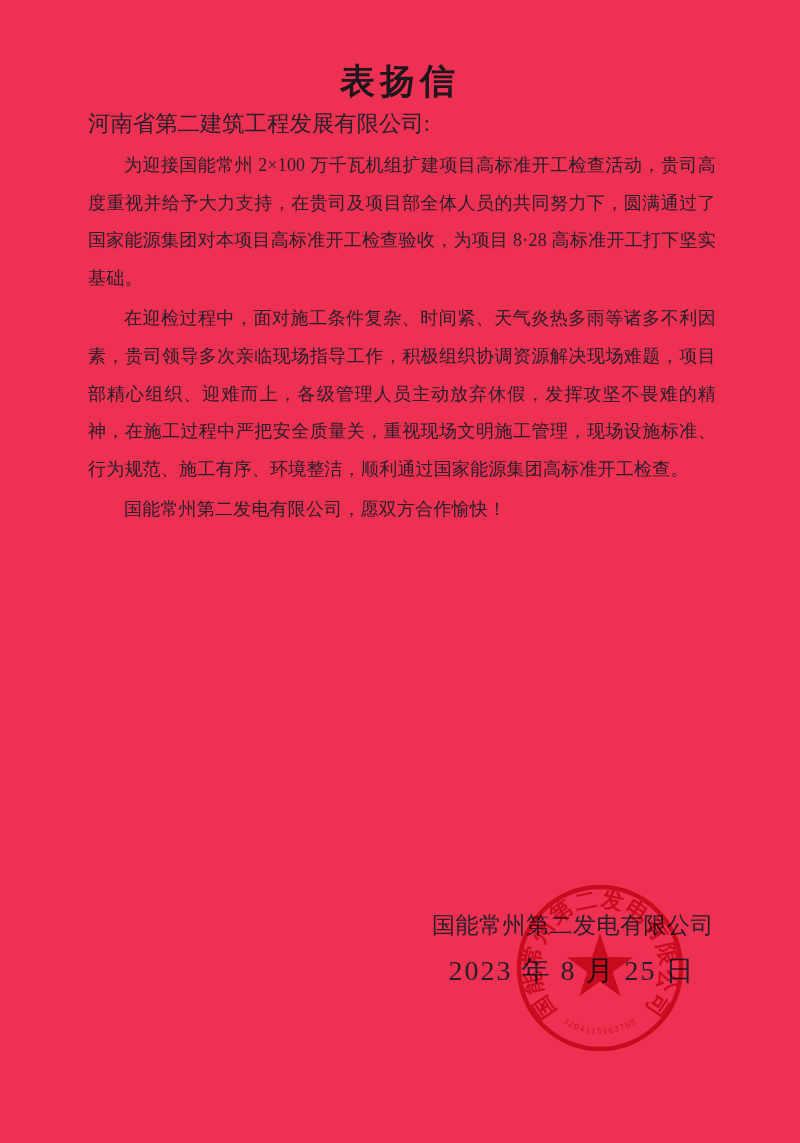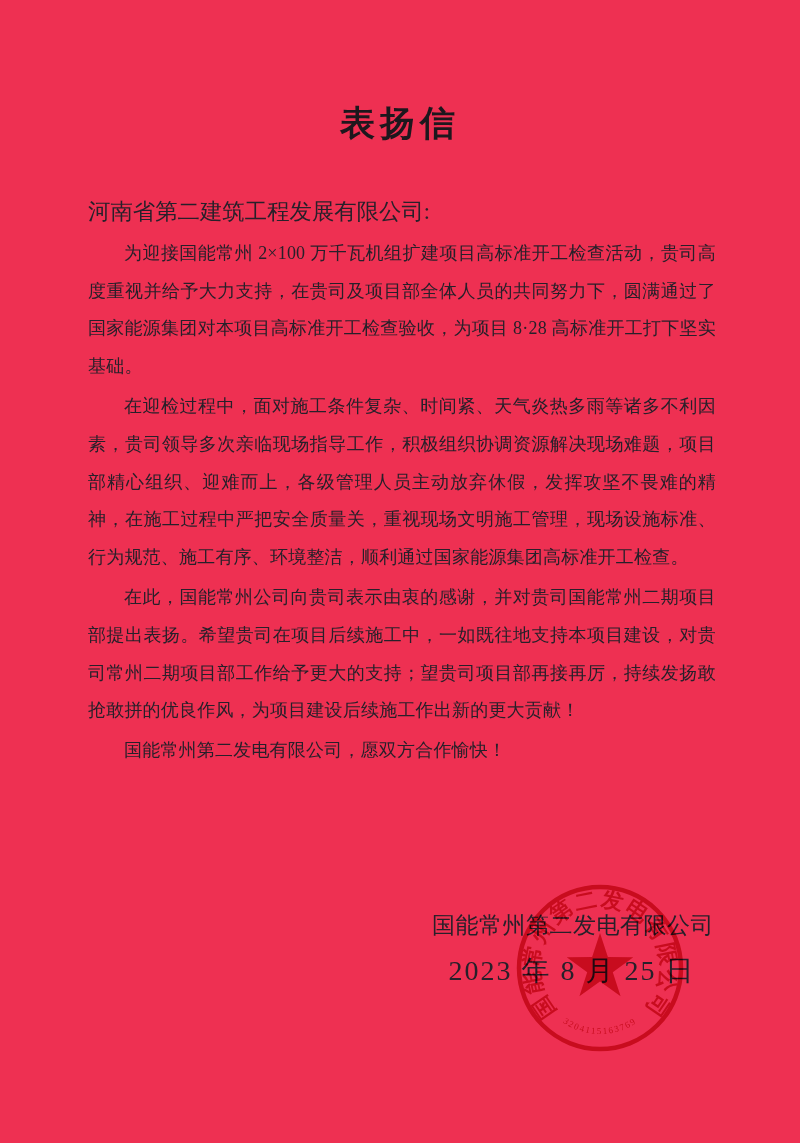--- a/index.html
+++ b/index.html
@@ -17,32 +17,31 @@
     position:relative;
     width:800px;
     height:1143px;
     margin:0 auto;
     background:var(--paper);
     color:var(--ink);
     overflow:hidden;
   }
   .title{
     margin:0;
-    padding-top:100px;
+    padding-top:58px;
     text-align:center;
     font-size:35px;
     font-weight:bold;
     letter-spacing:5px;
     color:#1d171d;
   }
   .content{
     padding:0 84px 0 88px;
   }
   .salutation{
-    margin-top:46px;
     margin-bottom:4px;
     font-size:22.4px;
     line-height:37.8px;
   }
   .body-block p.para{
     margin:2px 0 0 0;
     font-size:18px;
     line-height:37.8px;
     text-indent:2em;
     text-align:justify;
@@ -101,21 +100,20 @@
 
   <h1 class="title">表扬信</h1>
 
   <div class="content">
 
     <div class="salutation">河南省第二建筑工程发展有限公司:</div>
 
     <div class="body-block">
         <p class="para">为迎接国能常州 2×100 万千瓦机组扩建项目高标准开工检查活动，贵司高度重视并给予大力支持，在贵司及项目部全体人员的共同努力下，圆满通过了国家能源集团对本项目高标准开工检查验收，为项目 8·28 高标准开工打下坚实基础。</p>
         <p class="para">在迎检过程中，面对施工条件复杂、时间紧、天气炎热多雨等诸多不利因素，贵司领导多次亲临现场指导工作，积极组织协调资源解决现场难题，项目部精心组织、迎难而上，各级管理人员主动放弃休假，发挥攻坚不畏难的精神，在施工过程中严把安全质量关，重视现场文明施工管理，现场设施标准、行为规范、施工有序、环境整洁，顺利通过国家能源集团高标准开工检查。</p>
-        <p class="para">在此，国能常州公司向贵司表示由衷的感谢，并对贵司国能常州二期项目部提出表扬。希望贵司在项目后续施工中，一如既往地支持本项目建设，对贵司常州二期项目部工作给予更大的支持；望贵司项目部再接再厉，持续发扬敢抢敢拼的优良作风，为项目建设后续施工作出新的更大贡献！</p>
         <p class="para">国能常州第二发电有限公司，愿双方合作愉快！</p>
       </div>
 
   </div>
 
   <div class="signature">
     <div class="company">国能常州第二发电有限公司</div>
     <div class="date">2023 年 8 月 25 日</div>
   </div>
 

